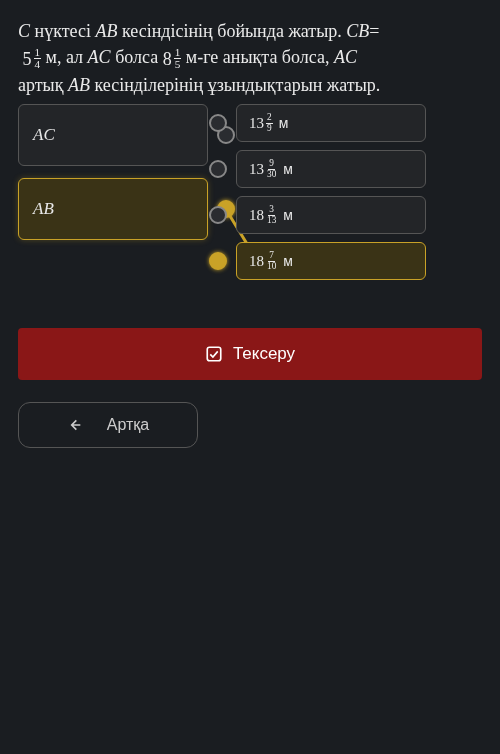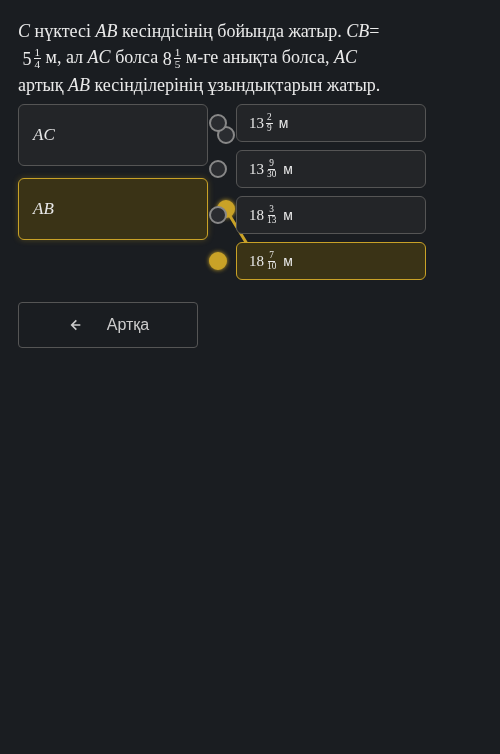--- a/index.html
+++ b/index.html
@@ -130,21 +130,21 @@
   justify-content: center;
   gap: 10px;
   cursor: pointer;
 }
 .check-btn svg { width: 18px; height: 18px; }
 .back-btn {
   margin-top: 22px;
   background: transparent;
   border: 1px solid #555;
   color: #ccc;
-  border-radius: 4px;
+  border-radius: 12px;
   width: 180px;
   height: 46px;
   font-size: 16px;
   font-family: Arial, sans-serif;
   display: flex;
   align-items: center;
   justify-content: center;
   gap: 24px;
   cursor: pointer;
 }
@@ -229,20 +229,27 @@
             <span class="frac">
               <span class="num">7</span>
               <span class="den">10</span>
             </span>
           </span>
         <span class="unit">м</span>
       </div>
     </div>
   </div>
 
+  <button class="check-btn">
+    <svg viewBox="0 0 24 24" fill="none" stroke="#fff" stroke-width="2.2">
+      <rect x="3" y="3" width="18" height="18" rx="3"></rect>
+      <path d="M7 12.5 L10.5 16 L17 8.5"></path>
+    </svg>
+    <span>Тексеру</span>
+  </button>
 
   <button class="back-btn">
     <svg width="16" height="16" viewBox="0 0 24 24" fill="none" stroke="#ccc" stroke-width="2.4">
       <path d="M14 5 L7 12 L14 19 M7 12 H20"></path>
     </svg>
     <span>Артқа</span>
   </button>
 
 </div>
 

